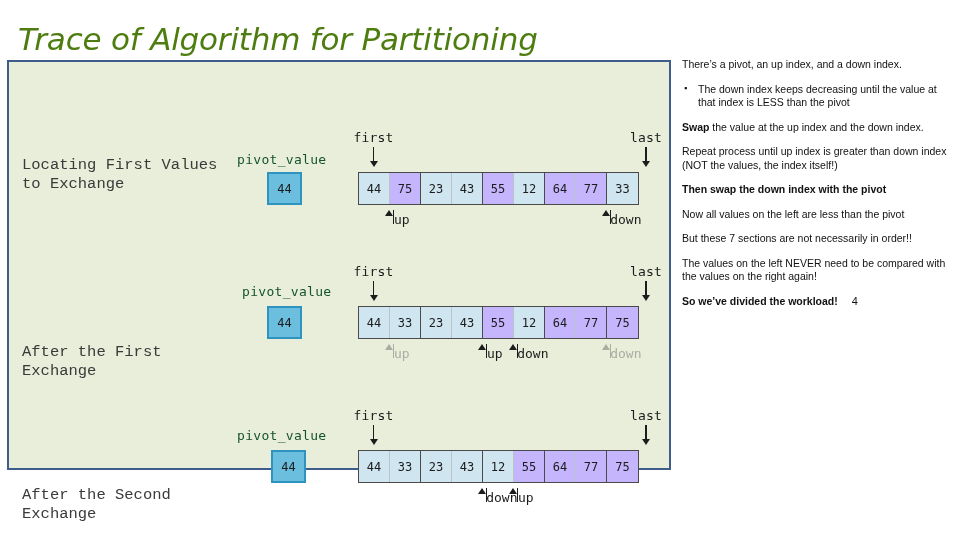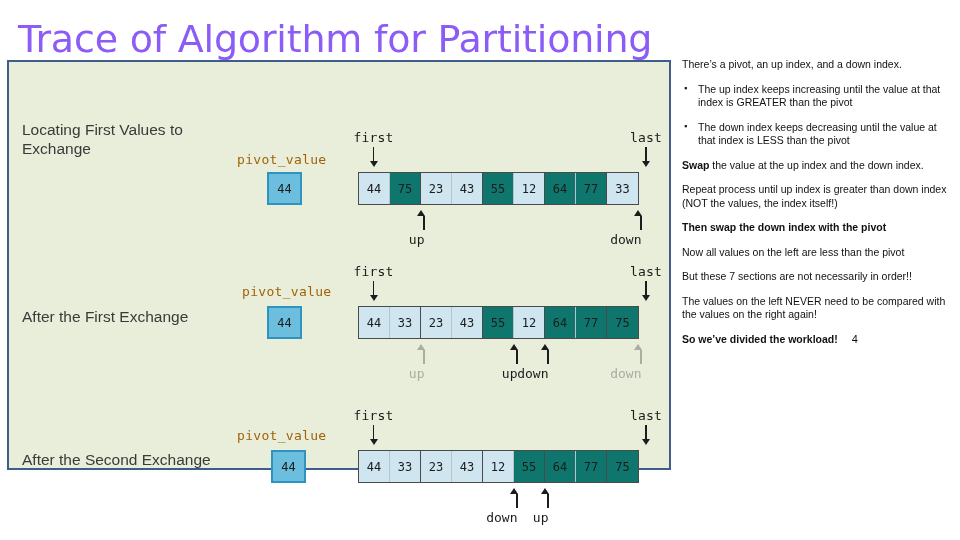--- a/index.html
+++ b/index.html
@@ -5,75 +5,76 @@
   html,body{margin:0;padding:0;}
   body{
     width:960px;height:540px;background:#ffffff;
     font-family:"Liberation Sans", sans-serif;
     overflow:hidden;position:relative;
   }
   
   .slide-title{
     position:absolute;left:18px;top:22px;
     font-family:"DejaVu Sans", sans-serif;
-    font-size:38px;line-height:34px;font-weight:400;
-    color:#8b5cf6;white-space:nowrap;letter-spacing:-0.2px;
+    font-size:31px;line-height:34px;font-weight:400;
+    color:#4d7c0f;white-space:nowrap;letter-spacing:-0.2px;font-style:italic;
   }
   
   .diagram{
     position:absolute;left:7px;top:60px;width:664px;height:410px;
     background:#e8eeda;border:2px solid #3f5d8a;box-sizing:border-box;
   }
 
   .row-label{
     position:absolute;left:13px;
-    font-family:Liberation Sans, sans-serif;
+    font-family:Liberation Mono, monospace;
     font-size:15.5px;line-height:19px;color:#3a3a3a;
     width:215px;
+    margin-top:36px;
   }
   .pv-label{
     position:absolute;
     font-family:"DejaVu Sans Mono", monospace;
-    font-size:13px;color:#a16207;letter-spacing:0.3px;white-space:nowrap;
+    font-size:13px;color:#14532d;letter-spacing:0.3px;white-space:nowrap;
   }
   .pivot-box{
     position:absolute;width:35px;height:33px;
     background:#6cbede;border:2px solid #2f93bf;box-sizing:border-box;
     display:flex;align-items:center;justify-content:center;
     font-family:"DejaVu Sans Mono", monospace;font-size:12px;color:#1c1c1c;
   }
   
   .array{
     position:absolute;height:33px;border:1px solid #4a4a4a;
     box-sizing:border-box;display:flex;background:#cfd3d1;
   }
   .cell{
     width:31px;height:100%;box-sizing:border-box;
     display:flex;align-items:center;justify-content:center;
     font-family:"DejaVu Sans Mono", monospace;font-size:12px;color:#1c1c1c;
     border-right:1px solid #b9c4c9;
   }
   .cell.blue{background:#cfe5ef;}
-  .cell.gray{background:#0f766e;}
+  .cell.gray{background:#c4b5fd;}
   .cell.sep{border-right:1px solid #4a4a4a;}
   .cell:last-child{border-right:none;}
 
   
   .ptr-top{position:absolute;display:flex;flex-direction:column;align-items:center;}
   .ptr-top .cap{
     font-family:"DejaVu Sans Mono", monospace;font-size:13px;color:#1c1c1c;
     letter-spacing:0.2px;margin-bottom:2px;white-space:nowrap;
   }
   .ptr-top .shaft{width:1.5px;background:#1c1c1c;}
   .ptr-top .head{
     width:0;height:0;border-left:4px solid transparent;border-right:4px solid transparent;
     border-top:6px solid #1c1c1c;
   }
   
-  .ptr-bot{position:absolute;display:flex;flex-direction:column;align-items:flex-end;}
+  .ptr-bot{position:absolute;display:flex;flex-direction:row;align-items:flex-start;}
   .ptr-bot .head{
     width:0;height:0;border-left:4px solid transparent;border-right:4px solid transparent;
     border-bottom:6px solid #1c1c1c;
   }
   .ptr-bot .shaft{width:1.5px;background:#1c1c1c;}
   .ptr-bot .cap{
     font-family:"DejaVu Sans Mono", monospace;font-size:13px;color:#1c1c1c;
     margin-top:2px;white-space:nowrap;
   }
   .ptr-bot.faded .head{border-bottom-color:#a9aea2;}
@@ -218,21 +219,20 @@
     <div class="ptr-bot" style="left: 499.5px; top: 426px; width: 40px;">
       <div class="head"></div>
       <div class="shaft" style="height:14px"></div>
       <div class="cap">up</div>
     </div>
   </div>
 
 <div class="notes">
   <p>There’s a pivot, an up index, and a down index.</p>
   <ul>
-    <li>The up index keeps increasing until the value at that index is GREATER than the pivot</li>
     <li>The down index keeps decreasing until the value at that index is LESS than the pivot</li>
   </ul>
   <p><span class="b">Swap</span><span> the value at the up index and the down index.</span></p>
   <p>Repeat process until up index is greater than down index (NOT the values, the index itself!)</p>
   <p class="b">Then swap the down index with the pivot</p>
   <p>Now all values on the left are less than the pivot</p>
   <p>But these 7 sections are not necessarily in order!!</p>
   <p>The values on the left NEVER need to be compared with the values on the right again!</p>
   <p><span class="bi">So we’ve divided the workload!</span><span class="page-num">4</span></p>
 </div>

